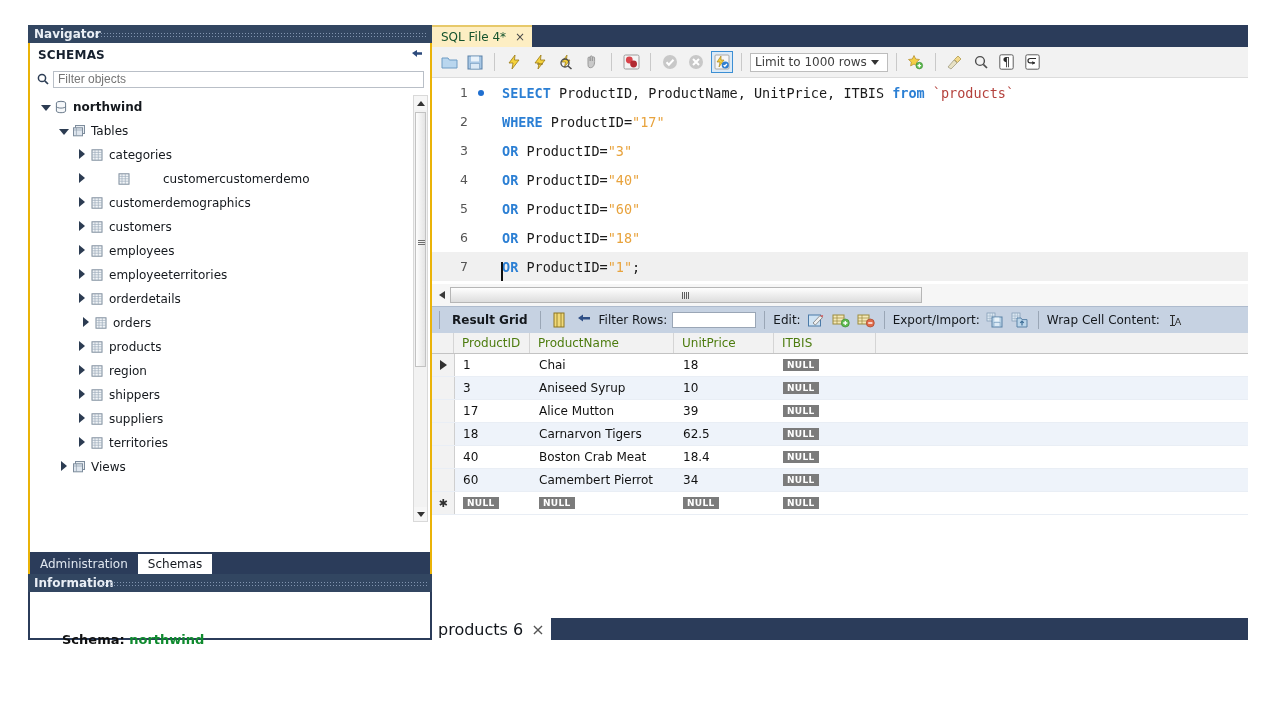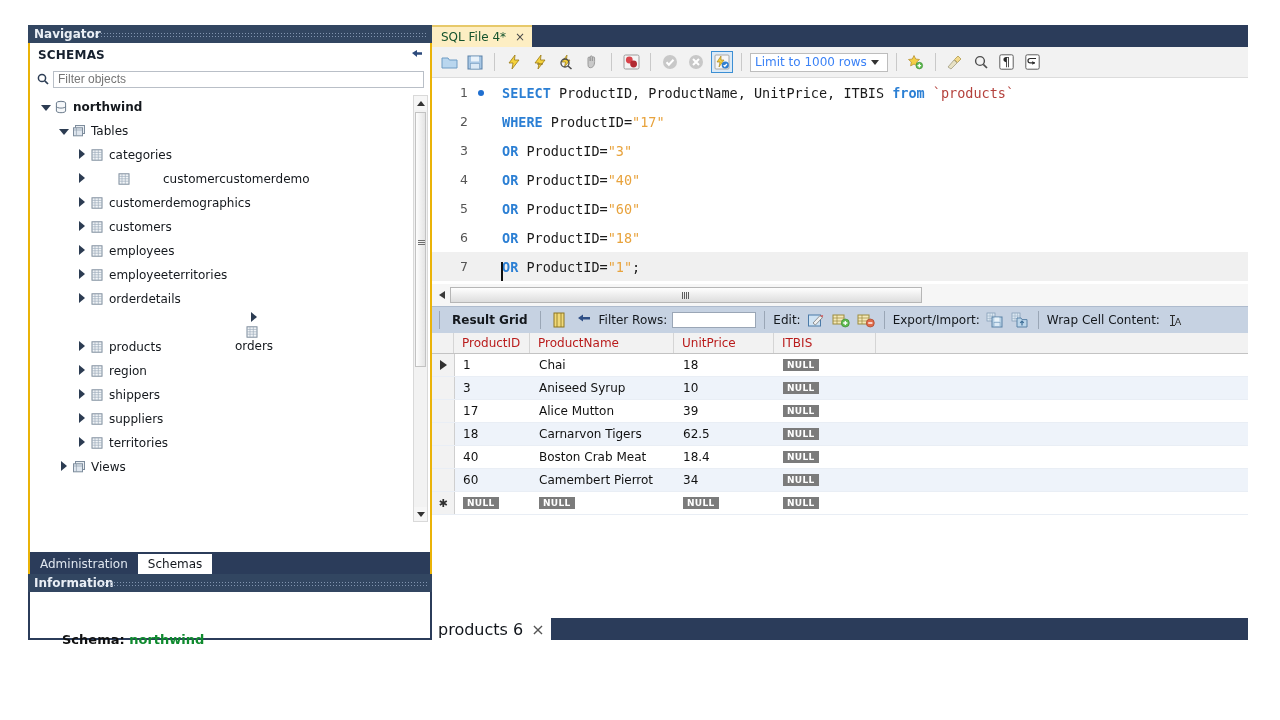--- a/index.html
+++ b/index.html
@@ -58,21 +58,21 @@
           border-top:2px solid #e7c96a;box-sizing:border-box;}
   .sqltab .t{font-size:12px;color:#14532d;}
   .tabx{margin-left:9px;color:#4a4a4a;font-size:12px;}
 
   .toolbar{height:30px;background:#f2f2f2;border-bottom:1px solid #dcdcdc;
            display:flex;align-items:center;padding:0 6px;gap:4px;}
   .tbtn{width:22px;height:22px;display:flex;align-items:center;justify-content:center;}
   .tbtn.sel{border:1px solid #3c8fd4;background:#dbeaf7;box-sizing:border-box;}
   .sep{width:1px;height:18px;background:#c9c9c9;margin:0 4px;}
   .limitbox{height:19px;background:#fff;border:1px solid #bdbdbd;display:flex;align-items:center;
-            padding:0 4px;font-size:12px;color:#3b82f6;box-sizing:border-box;}
+            padding:0 4px;font-size:12px;color:#404040;box-sizing:border-box;}
   .limit-arrow{width:16px;height:19px;display:flex;align-items:center;justify-content:center;}
   .caret-dn{width:0;height:0;border-left:4px solid transparent;border-right:4px solid transparent;border-top:5px solid #333;}
 
   .code{position:relative;height:206px;background:#ffffff;overflow:hidden;}
   .cline{height:29px;display:flex;align-items:center;font-family:"DejaVu Sans Mono","Liberation Mono",monospace;font-size:13.5px;white-space:pre;}
   .cline.cur{background:#f0f0f0;}
   .gut{width:36px;text-align:right;padding-right:6px;color:#555;flex:none;font-size:12.5px;
        font-family:"DejaVu Sans","Liberation Sans",sans-serif;}
   .bp{width:14px;flex:none;display:flex;align-items:center;justify-content:center;}
   .dot{width:6px;height:6px;border-radius:50%;background:#1f6fd0;}
@@ -92,21 +92,21 @@
   .grid-tb{height:26px;background:#c6d2e2;display:flex;align-items:center;padding:0 4px;gap:5px;
            border-top:1px solid #aebbcd;}
   .gt-label{font-size:12px;font-weight:bold;color:#14181d;padding:0 4px;}
   .gt-text{font-size:12px;color:#14181d;}
   .filter-rows-input{width:84px;height:16px;background:#fff;border:1px solid #9aa6b6;box-sizing:border-box;}
   .gsep{width:1px;height:18px;background:#9aa6b6;margin:0 3px;}
   .gbtn{width:20px;height:20px;display:flex;align-items:center;justify-content:center;}
 
   .rgrid{background:#fff;}
   .rhead{display:flex;height:20px;background:#f2f2f2;border-bottom:1px solid #c3c3c3;}
-  .rh{font-size:12px;color:#b91c1c;display:flex;align-items:center;padding-left:8px;
+  .rh{font-size:12px;color:#4d7c0f;display:flex;align-items:center;padding-left:8px;
       border-right:1px solid #d5d5d5;box-sizing:border-box;}
   .rrow{display:flex;height:22px;border-bottom:1px solid #e9eef5;}
   .rrow.alt{background:#eef3fa;}
   .rsel{width:22px;flex:none;border-right:1px solid #cfcfcf;background:#f2f2f2;
         display:flex;align-items:center;justify-content:center;}
   .arrow-r{width:0;height:0;border-top:5px solid transparent;border-bottom:5px solid transparent;border-left:7px solid #303030;}
   .star{font-size:11px;color:#303030;}
   .rc{font-size:12px;color:#111;display:flex;align-items:center;padding-left:8px;box-sizing:border-box;}
   .nullb{background:#7b7b7b;color:#fff;font-size:9px;font-weight:bold;padding:1px 4px;line-height:10px;
          letter-spacing:.3px;}
@@ -215,21 +215,21 @@
             <span>employeeterritories</span>
           </div>
           <div class="tnode" style="padding-left: 44px;">
             <span class="tw"><span class="tri-r"></span></span>
             <span class="ico"><svg width="14" height="14" viewBox="0 0 14 14">
                 <rect x="2" y="1.8" width="10" height="10.4" fill="#f2f5f8" stroke="#7d8c9c"></rect>
                 <path d="M2 4.4h10M2 6.8h10M2 9.2h10M5 1.8v10.4M8.3 1.8v10.4" stroke="#9fadbb" stroke-width=".7"></path>
               </svg></span>
             <span>orderdetails</span>
           </div>
-          <div class="tnode" style="padding-left: 48px; flex-direction: column;">
+          <div class="tnode" style="padding-left: 48px;">
             <span class="tw"><span class="tri-r"></span></span>
             <span class="ico"><svg width="14" height="14" viewBox="0 0 14 14">
                 <rect x="2" y="1.8" width="10" height="10.4" fill="#f2f5f8" stroke="#7d8c9c"></rect>
                 <path d="M2 4.4h10M2 6.8h10M2 9.2h10M5 1.8v10.4M8.3 1.8v10.4" stroke="#9fadbb" stroke-width=".7"></path>
               </svg></span>
             <span>orders</span>
           </div>
           <div class="tnode" style="padding-left: 44px;">
             <span class="tw"><span class="tri-r"></span></span>
             <span class="ico"><svg width="14" height="14" viewBox="0 0 14 14">

